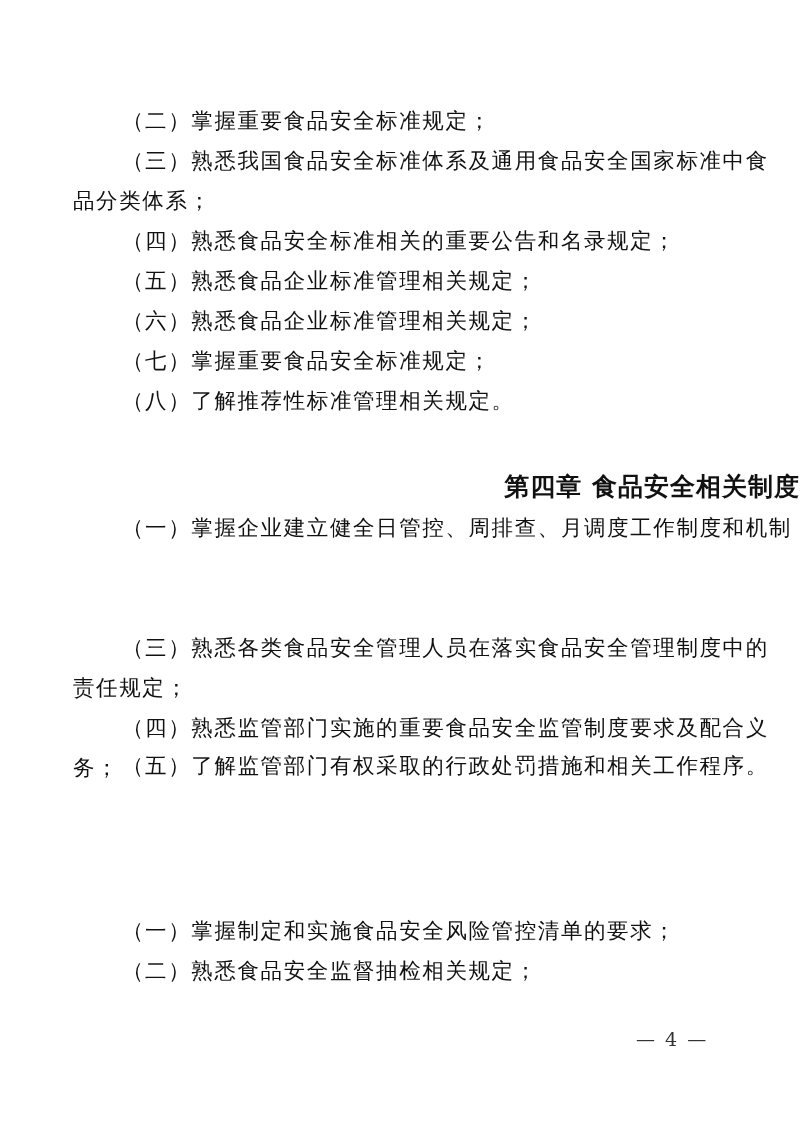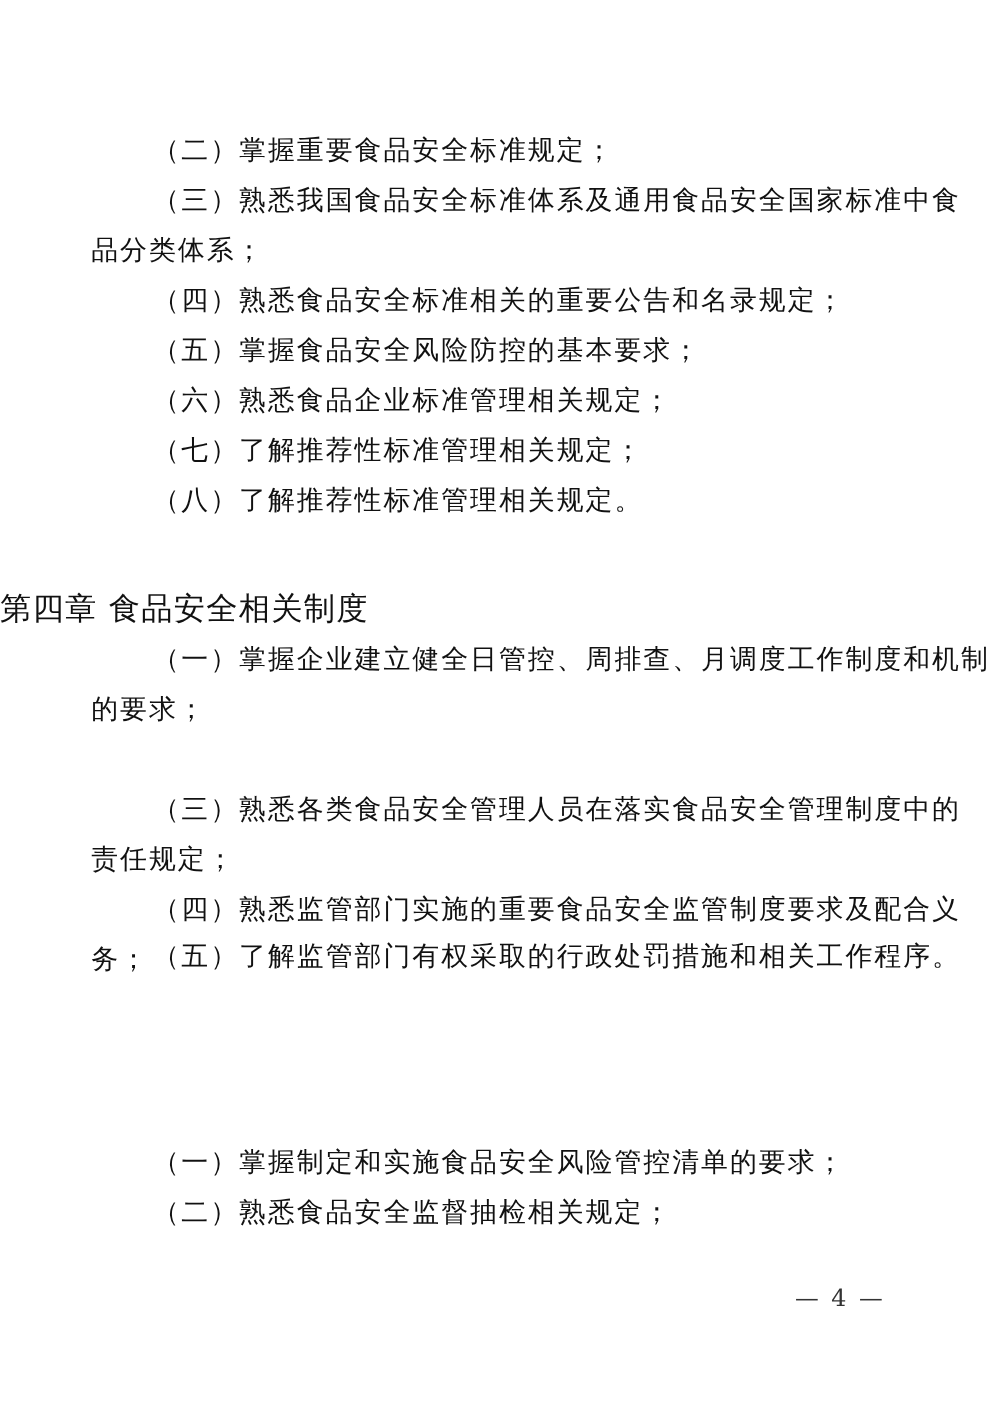--- a/index.html
+++ b/index.html
@@ -2,43 +2,42 @@
 <html><head>
 <meta charset="utf-8">
 <style>
   html, body { margin: 0; padding: 0; background: #ffffff; }
   body { width: 800px; height: 1132px; position: relative; overflow: hidden;
          font-family: "DejaVu Sans", "Liberation Sans", sans-serif; color: #111; }
   .page { position: absolute; left: 0; top: 0; width: 800px; height: 1071px; }
   .line { position: absolute; left: 73px; width: 660px; font-size: 21.5px; line-height: 28px;
           height: 28px; white-space: nowrap; letter-spacing: 1.6px; }
   .indent { left: 122px; }
-  .heading { position: absolute; left: 0; width: 800px; text-align: left; font-size: 25px;
-             font-weight: normal; line-height: 32px; letter-spacing: 1px; }
+  .heading { position: absolute; left: 0; width: 800px; text-align: right; font-size: 25px;
+             font-weight: bold; line-height: 32px; letter-spacing: 1px; }
   .pagenum { position: absolute; left: 636px; top: 1028px; font-family: "DejaVu Serif", "Liberation Serif", serif;
              font-size: 19px; color: #333; letter-spacing: 2px; }
 </style>
 </head>
 <body>
 
 <div class="page">
 
   <div class="line indent" style="top:107px">（二）掌握重要食品安全标准规定；</div>
   <div class="line indent" style="top:147px">（三）熟悉我国食品安全标准体系及通用食品安全国家标准中食</div>
   <div class="line" style="top:187px">品分类体系；</div>
   <div class="line indent" style="top:227px">（四）熟悉食品安全标准相关的重要公告和名录规定；</div>
-  <div class="line indent" style="top:267px">（五）掌握食品安全风险防控的基本要求；</div>
+  <div class="line indent" style="top:267px">（五）熟悉食品企业标准管理相关规定；</div>
   <div class="line indent" style="top:307px">（六）熟悉食品企业标准管理相关规定；</div>
-  <div class="line indent" style="top:347px">（七）了解推荐性标准管理相关规定；</div>
+  <div class="line indent" style="top:347px">（七）掌握重要食品安全标准规定；</div>
   <div class="line indent" style="top:387px">（八）了解推荐性标准管理相关规定。</div>
 
   <div class="heading" style="top:471px">第四章  食品安全相关制度</div>
 
   <div class="line indent" style="top:514px">（一）掌握企业建立健全日管控、周排查、月调度工作制度和机制</div>
-  <div class="line" style="top:554px">的要求；</div>
   <div class="line indent" style="top:634px">（三）熟悉各类食品安全管理人员在落实食品安全管理制度中的</div>
   <div class="line" style="top:674px">责任规定；</div>
   <div class="line indent" style="top:714px">（四）熟悉监管部门实施的重要食品安全监管制度要求及配合义</div>
   <div class="line" style="top:754px">务；</div>
   <div class="line indent" style="top:752px">（五）了解监管部门有权采取的行政处罚措施和相关工作程序。</div>
 
 
   <div class="line indent" style="top:917px">（一）掌握制定和实施食品安全风险管控清单的要求；</div>
   <div class="line indent" style="top:957px">（二）熟悉食品安全监督抽检相关规定；</div>
 

